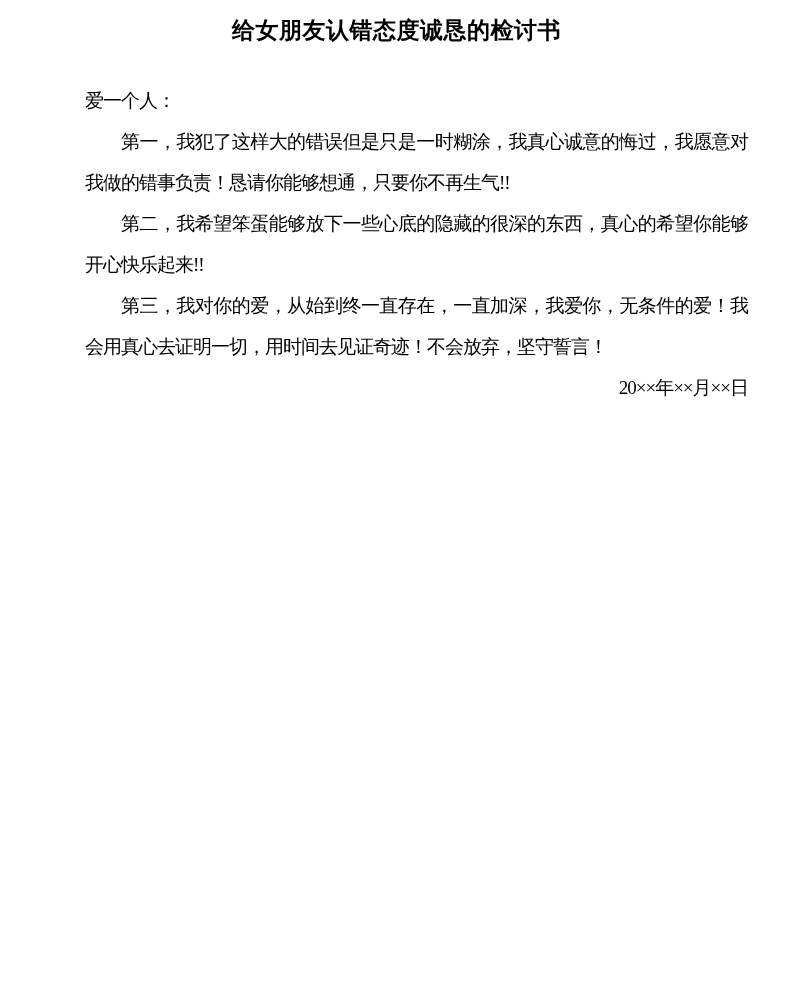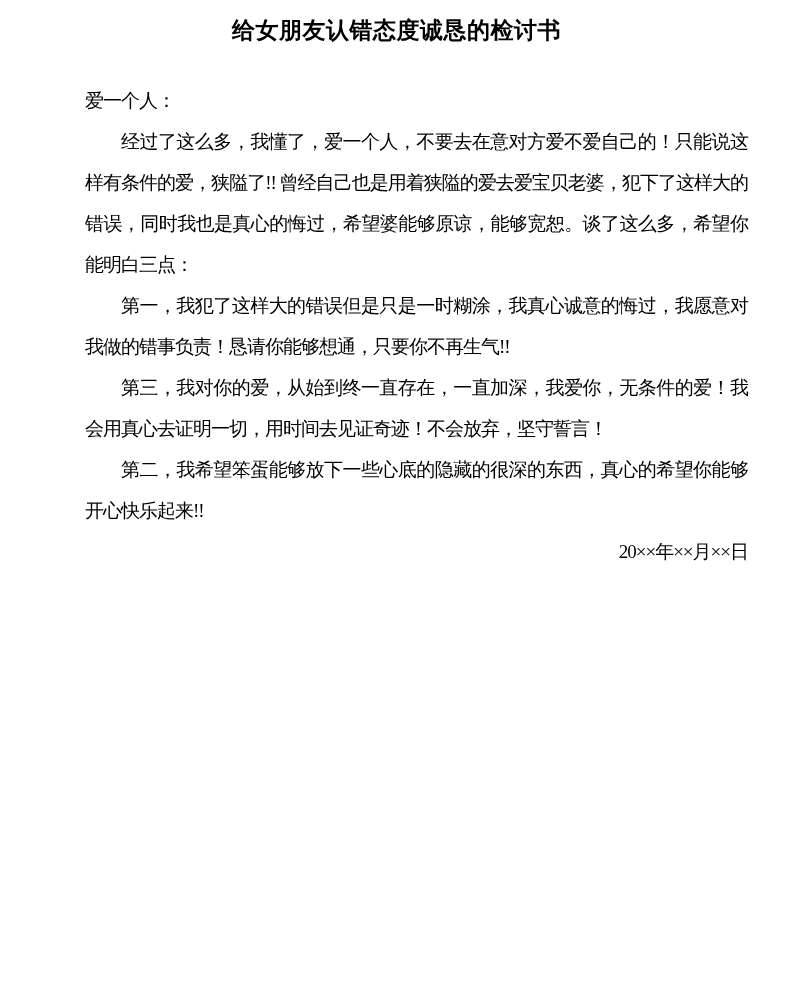--- a/index.html
+++ b/index.html
@@ -55,23 +55,22 @@
 
 <div class="page">
   <h1 class="title">给女朋友认错态度诚恳的检讨书</h1>
 
   <div class="doc-body">
     <p class="salutation">爱一个人：</p>
 
 
 
 
-    <p class="para">经过了这么多，我懂了，爱一个人，不要去在意对方爱不爱自己的！只能说这样有条件的爱，狭隘了!! 曾经自己也是用着狭隘的爱去爱宝贝老婆，犯下了这样大的错误，同时我也是真心的悔过，希望婆能够原谅，能够宽恕。谈了这么多，希望你能明白三点：</p>
 
     <p class="para">第一，我犯了这样大的错误但是只是一时糊涂，我真心诚意的悔过，我愿意对我做的错事负责！恳请你能够想通，只要你不再生气!!</p>
 
+    <p class="para">第二，我希望笨蛋能够放下一些心底的隐藏的很深的东西，真心的希望你能够开心快乐起来!!</p>
+
     <p class="para">第三，我对你的爱，从始到终一直存在，一直加深，我爱你，无条件的爱！我会用真心去证明一切，用时间去见证奇迹！不会放弃，坚守誓言！</p>
-
-    <p class="para">第二，我希望笨蛋能够放下一些心底的隐藏的很深的东西，真心的希望你能够开心快乐起来!!</p>
 
     <p class="date-line">20××年××月××日</p>
   </div>
 </div>
 
 </body></html>

